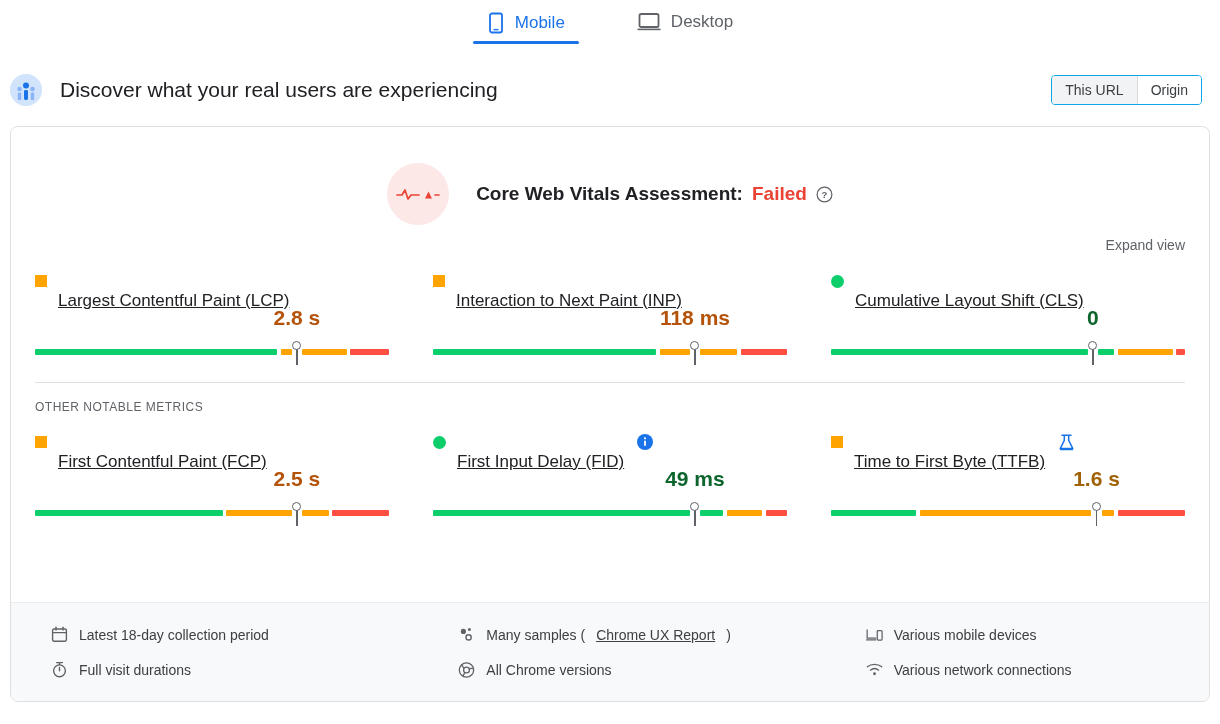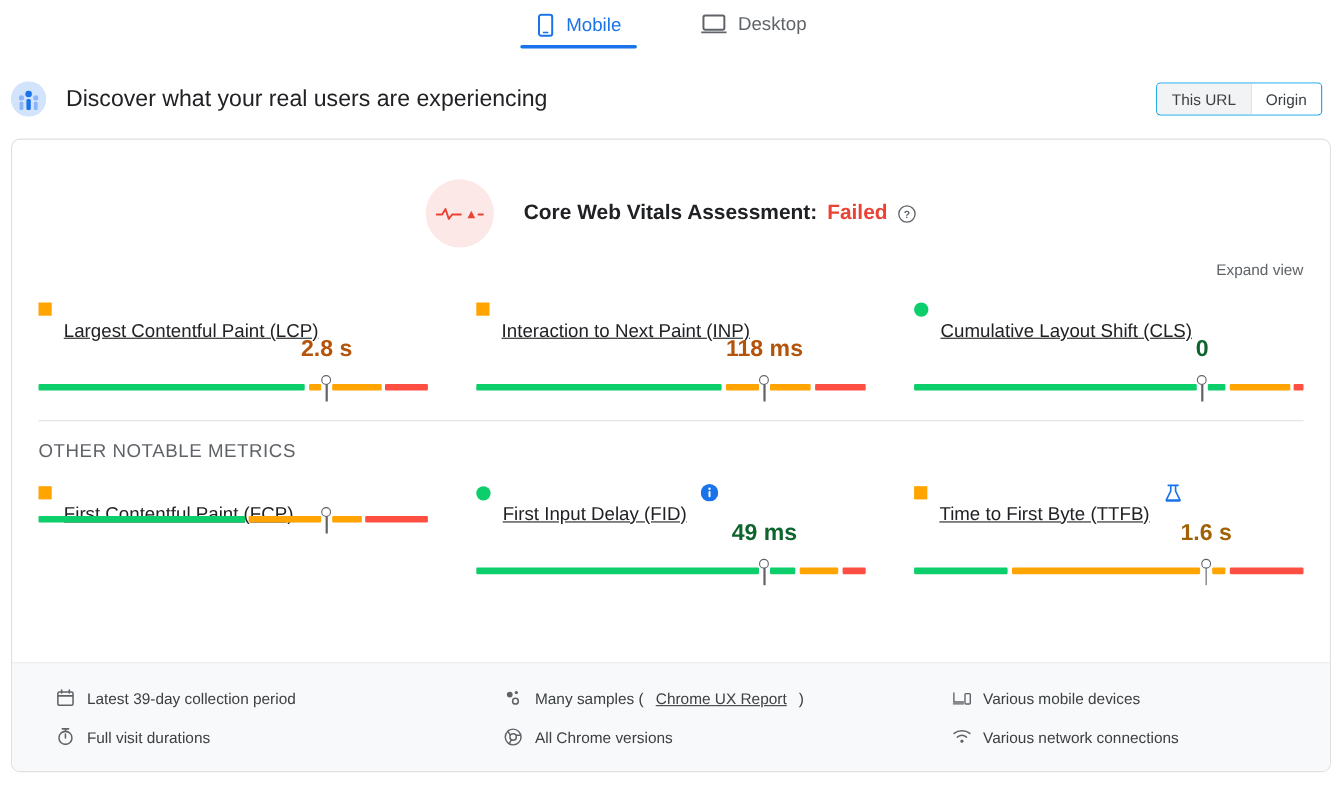--- a/index.html
+++ b/index.html
@@ -215,21 +215,21 @@
     margin-left: -0.8px;
     background: #5f6368;
   }
 
   
   .divider {
     border-top: 1px solid #e0e0e0;
     margin: 24px 24px 0 24px;
   }
   .section-label {
-    font-size: 17px;
+    font-size: 12px;
     letter-spacing: 0.5px;
     color: #5f6368;
     padding: 17px 24px 0 24px;
   }
 
   
   .footer {
     position: absolute;
     left: 0; right: 0; bottom: 0;
     background: #f8f9fa;
@@ -389,20 +389,23 @@
 
   <div class="divider"></div>
   <div class="section-label">OTHER NOTABLE METRICS</div>
 
   <div class="metrics" id="other-metrics">
       <div class="metric">
         <div class="metric-head">
           <span class="sq" style="background: rgb(255, 164, 0);"></span>
           <span class="metric-name">First Contentful Paint (FCP)</span>
         </div>
+        <div class="metric-value-row">
+          <span class="metric-value v-orange" style="left: 74%; color: rgb(180, 83, 9);">2.5 s</span>
+        </div>
         <div class="bar-wrap">
           <div class="bar">
             <div class="seg-piece" style="left: 0%; width: 53%; background: rgb(12, 206, 107);"></div>
             <div class="seg-piece" style="left: 54%; width: 18.5%; background: rgb(255, 164, 0);"></div>
             <div class="seg-piece" style="left: 75.5%; width: 7.5%; background: rgb(255, 164, 0);"></div>
             <div class="seg-piece" style="left: 84%; width: 16%; background: rgb(255, 78, 66);"></div>
             <div class="pin-stem" style="left: 74%;"></div>
             <div class="pin" style="left: 74%;"></div>
           </div>
         </div>
@@ -465,21 +468,21 @@
       <div class="foot-col">
         <div class="foot-item">
           <span class="ficon">
             <svg width="17" height="17" viewBox="0 0 17 17">
               <rect x="1.6" y="3" width="13.8" height="12.2" rx="1.4" stroke="#5f6368" stroke-width="1.4" fill="none"></rect>
               <line x1="1.6" y1="6.6" x2="15.4" y2="6.6" stroke="#5f6368" stroke-width="1.4" fill="none"></line>
               <line x1="5" y1="1.3" x2="5" y2="4" stroke="#5f6368" stroke-width="1.4" fill="none" stroke-linecap="round"></line>
               <line x1="12" y1="1.3" x2="12" y2="4" stroke="#5f6368" stroke-width="1.4" fill="none" stroke-linecap="round"></line>
             </svg>
           </span>
-          <span>Latest 39-day collection period</span>
+          <span>Latest 18-day collection period</span>
         </div>
         <div class="foot-item">
           <span class="ficon">
             <svg width="17" height="17" viewBox="0 0 17 17">
               <circle cx="8.5" cy="9.8" r="5.9" stroke="#5f6368" stroke-width="1.4" fill="none"></circle>
               <line x1="5.6" y1="1.6" x2="11.4" y2="1.6" stroke="#5f6368" stroke-width="1.4" fill="none" stroke-linecap="round"></line>
               <line x1="8.5" y1="1.8" x2="8.5" y2="3.9" stroke="#5f6368" stroke-width="1.4" fill="none"></line>
               <line x1="8.5" y1="9.8" x2="8.5" y2="6.4" stroke="#5f6368" stroke-width="1.4" fill="none" stroke-linecap="round"></line>
             </svg>
           </span>

